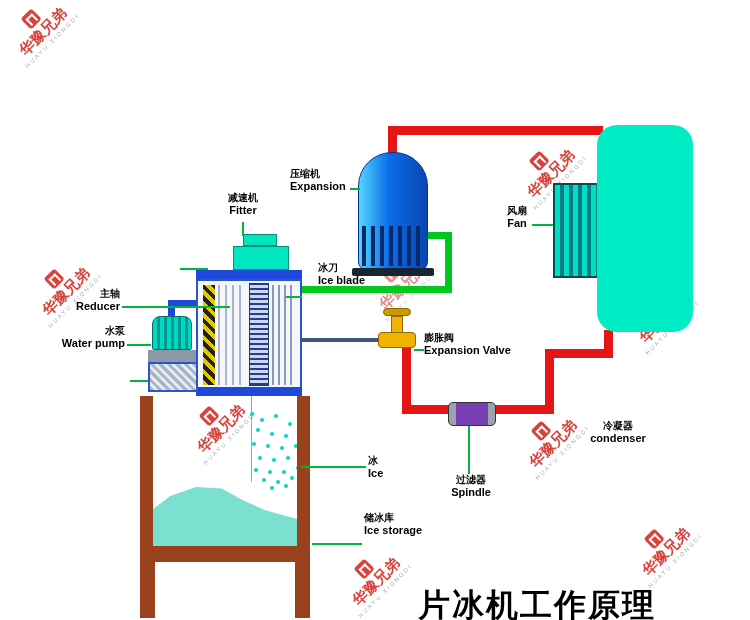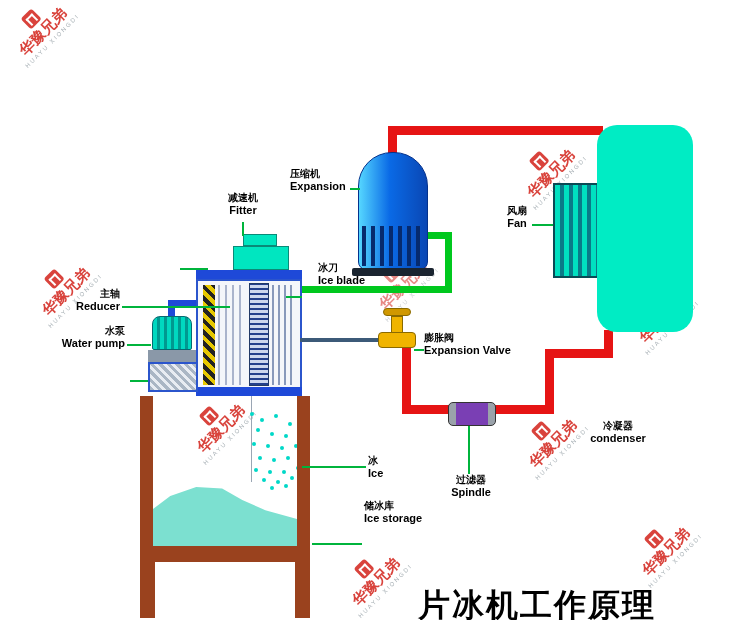--- a/index.html
+++ b/index.html
@@ -235,19 +235,19 @@
     <span class="cn">冷凝器</span>
     <span class="en">condenser</span>
   </div>
 
   <div class="abs lbl t-l" style="left:368px;top:455px;width:32px">
     <span class="cn">冰</span>
     <span class="en">Ice</span>
   </div>
   <div class="abs leader" style="left:302px;top:466px;width:64px;height:2px"></div>
 
-  <div class="abs lbl t-l" style="left:364px;top:500px;width:74px">
+  <div class="abs lbl t-l" style="left:364px;top:512px;width:74px">
     <span class="cn">储冰库</span>
     <span class="en">Ice storage</span>
   </div>
   <div class="abs leader" style="left:312px;top:543px;width:50px;height:2px"></div>
 
 </div>
 
 </body></html>

